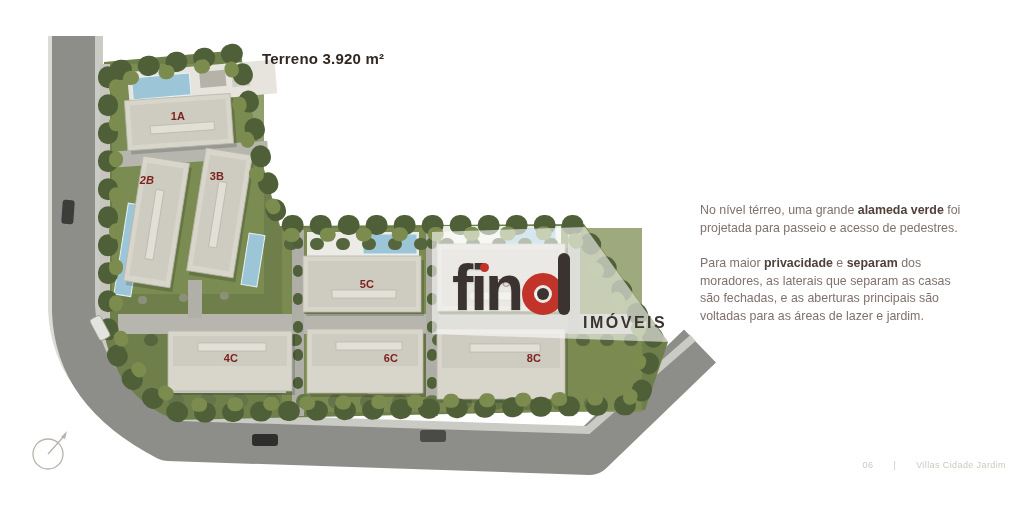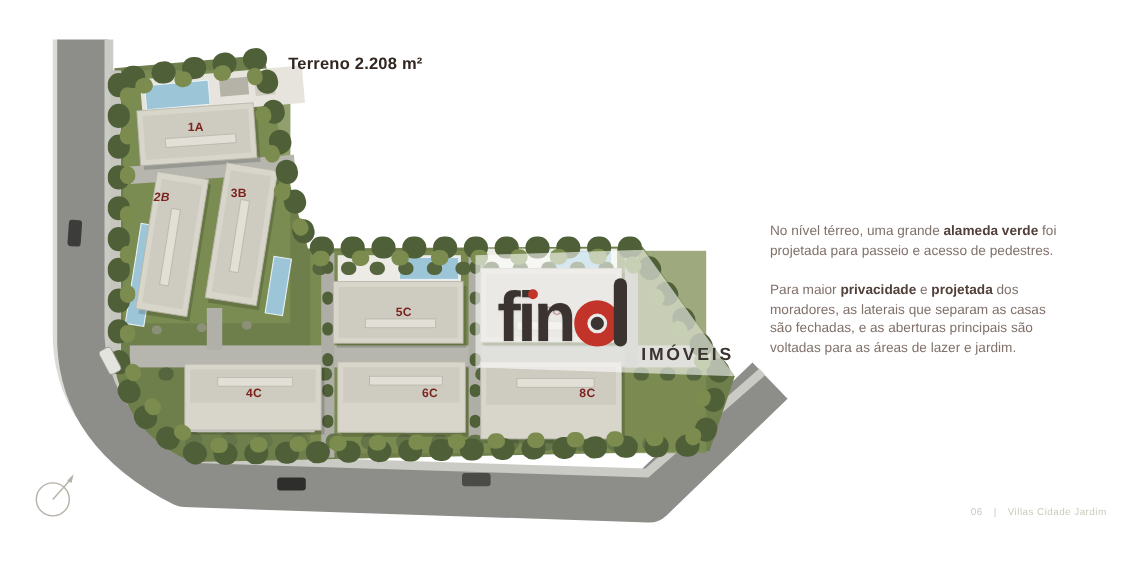--- a/index.html
+++ b/index.html
@@ -33,21 +33,21 @@
   .imoveis{position:absolute;left:583px;top:314px;z-index:5;font-size:16px;font-weight:700;
            letter-spacing:2.5px;color:var(--logo-dark);}
 
   
   .desc{position:absolute;left:694px;top:202px;width:272px;z-index:6;
         font-size:12.4px;line-height:1.42;color:var(--body-text);}
   .desc p{margin:0 0 18px 6px;}
   .desc b{color:var(--body-text-bold);font-weight:bold;}
 
   
-  .footer{position:absolute;right:18px;bottom:42px;z-index:6;display:flex;gap:10px;
+  .footer{position:absolute;right:18px;bottom:42px;z-index:6;display:flex;gap:20px;
           font-size:9px;color:var(--footer-text);letter-spacing:.4px;}
 </style>
 </head>
 <body>
 
 <div id="stage">
 
   <svg id="site-svg" width="1024" height="512" viewBox="0 0 1024 512">
 
     <g>
@@ -170,21 +170,21 @@
       <rect x="420" y="430" width="26" height="12" rx="3" fill="#4a4a46"></rect>
     </g>
 
     <g transform="translate(28,428)">
       <circle cx="20" cy="26" r="15" fill="none" stroke="#b7b3aa" stroke-width="1.3"></circle>
       <line x1="20" y1="26" x2="37" y2="7" stroke="#b7b3aa" stroke-width="1.3"></line>
       <polygon points="33,9 39,3 37,11" fill="#b7b3aa"></polygon>
     </g>
   </svg>
 
-  <div class="terreno">Terreno 2.208 m²</div>
+  <div class="terreno">Terreno 3.920 m²</div>
 
   <div class="bl" style="left:178px;top:116px;">1A</div>
   <div class="bl" style="left:147px;top:180px;font-style:italic;">2B</div>
   <div class="bl" style="left:217px;top:176px;">3B</div>
   <div class="bl" style="left:367px;top:284px;">5C</div>
   <div class="bl" style="left:503px;top:283px;">7C</div>
   <div class="bl" style="left:231px;top:358px;">4C</div>
   <div class="bl" style="left:367px;top:358px;padding-left:48px;">6C</div>
   <div class="bl" style="left:534px;top:358px;">8C</div>
 
@@ -197,21 +197,21 @@
     <span class="dglyph">
       <span class="dring"></span>
       <span class="ddot"></span>
       <span class="dstem"></span>
     </span>
   </div>
   <div class="imoveis">IMÓVEIS</div>
 
   <div class="desc">
     <p><span>No nível térreo, uma grande </span><b>alameda verde</b><span> foi projetada para passeio e acesso de pedestres.</span></p>
-    <p><span>Para maior </span><b>privacidade</b><span> e </span><b>projetada</b><span> dos moradores, as laterais que separam as casas são fechadas, e as aberturas principais são voltadas para as áreas de lazer e jardim.</span></p>
+    <p><span>Para maior </span><b>privacidade</b><span> e </span><b>separam</b><span> dos moradores, as laterais que separam as casas são fechadas, e as aberturas principais são voltadas para as áreas de lazer e jardim.</span></p>
   </div>
 
   <div class="footer">
     <span>06</span>
     <span>|</span>
     <span>Villas Cidade Jardim</span>
   </div>
 
 </div>
 

